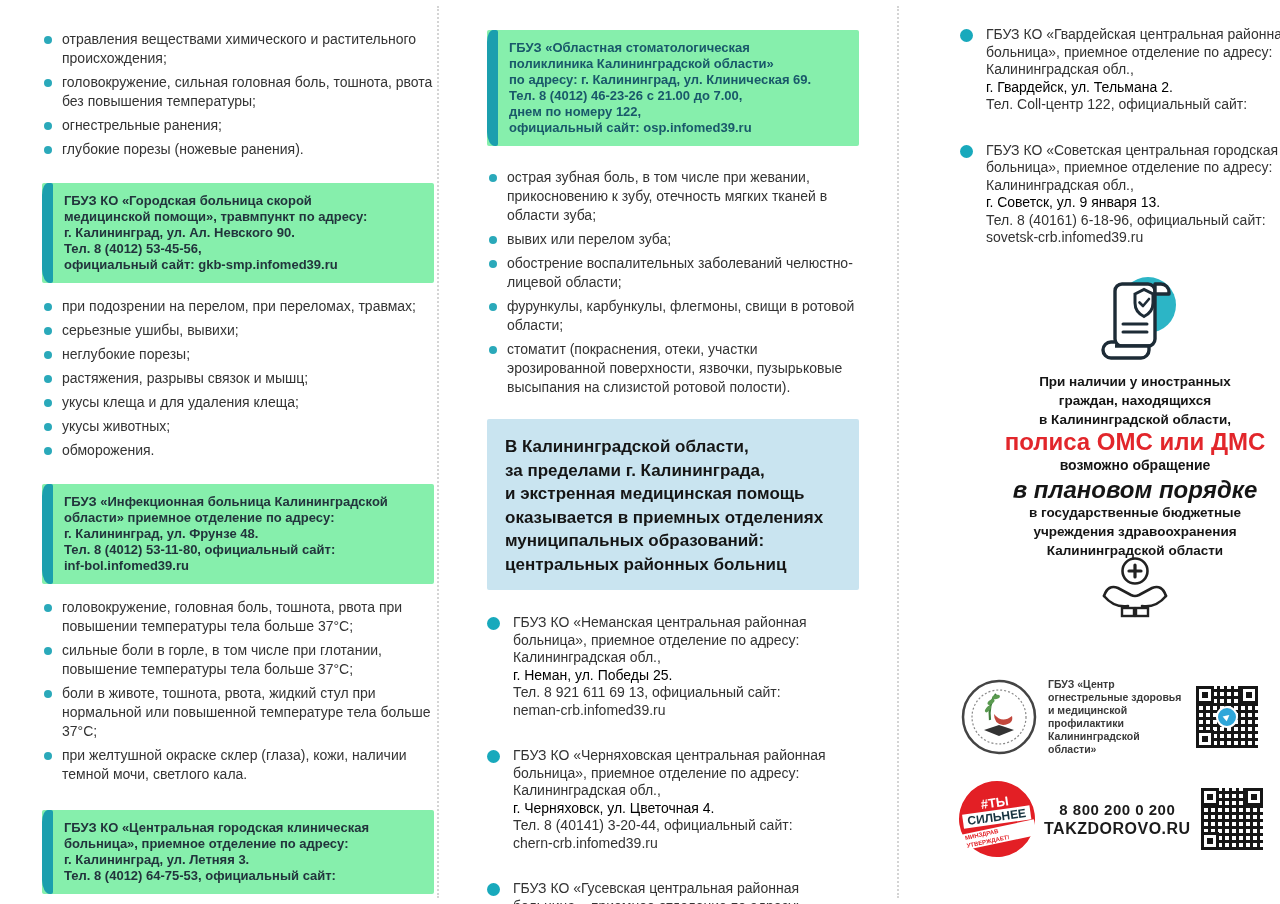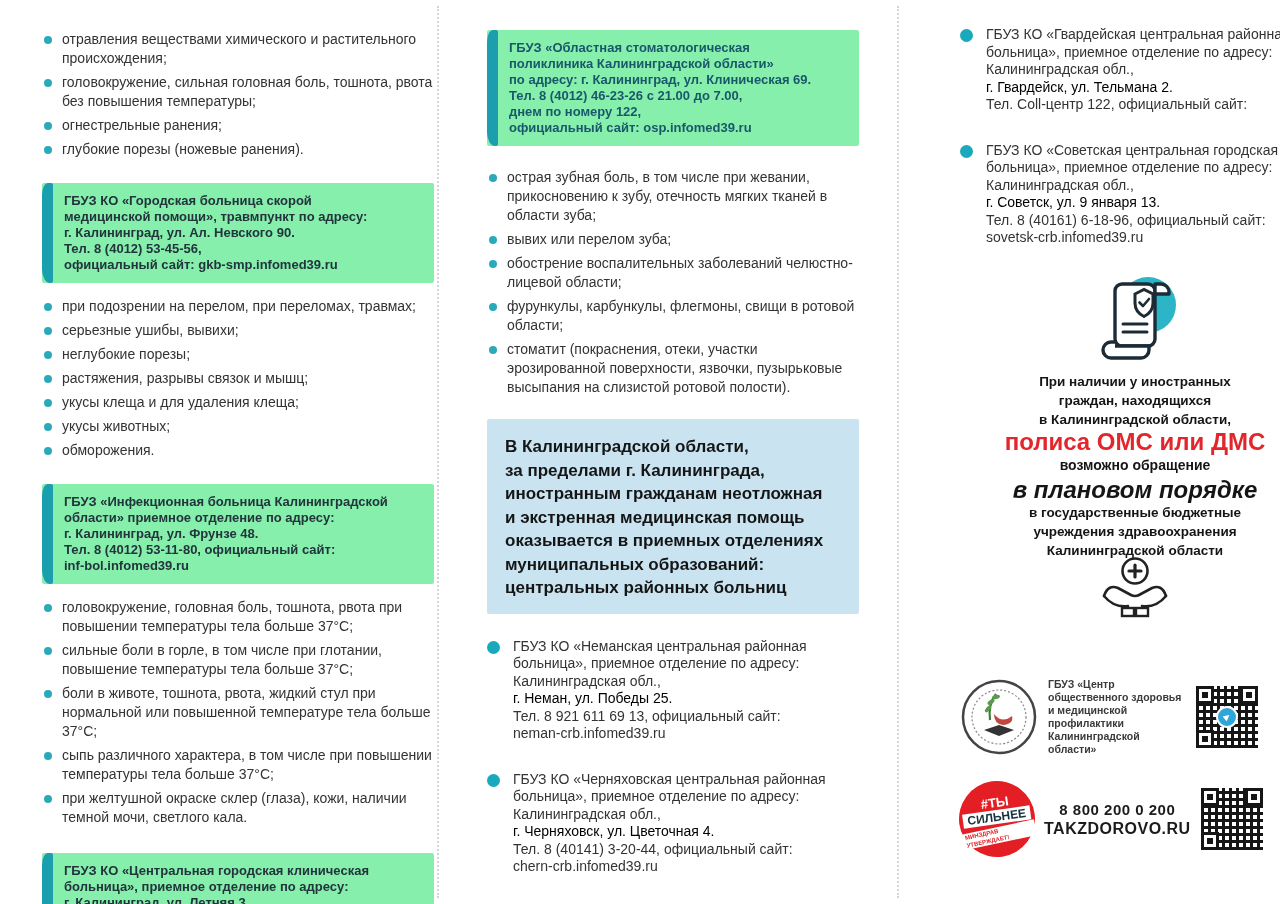--- a/index.html
+++ b/index.html
@@ -142,21 +142,20 @@
       <div class="ln">области» приемное отделение по адресу:</div>
       <div class="ln">г. Калининград, ул. Фрунзе 48.</div>
       <div class="ln">Тел. 8 (4012) 53-11-80, официальный сайт:</div>
       <div class="ln">inf-bol.infomed39.ru</div>
     </div>
 
     <ul class="blist mt14">
       <li><span class="dot"></span><span>головокружение, головная боль, тошнота, рвота при повышении температуры тела больше 37°С;</span></li>
       <li><span class="dot"></span><span>сильные боли в горле, в том числе при глотании, повышение температуры тела больше 37°С;</span></li>
       <li><span class="dot"></span><span>боли в животе, тошнота, рвота, жидкий стул при нормальной или повышенной температуре тела больше 37°С;</span></li>
-      <li><span class="dot"></span><span>сыпь различного характера, в том числе при повышении температуры тела больше 37°С;</span></li>
       <li><span class="dot"></span><span>при желтушной окраске склер (глаза), кожи, наличии темной мочи, светлого кала.</span></li>
     </ul>
 
     <div class="info-box mt26">
       <div class="ln">ГБУЗ КО «Центральная городская клиническая</div>
       <div class="ln">больница», приемное отделение по адресу:</div>
       <div class="ln">г. Калининград, ул. Летняя 3.</div>
       <div class="ln">Тел. 8 (4012) 64-75-53, официальный сайт:</div>
 
     </div>
@@ -178,21 +177,20 @@
       <li><span class="dot"></span><span>острая зубная боль, в том числе при жевании, прикосновению к зубу, отечность мягких тканей в области зуба;</span></li>
       <li><span class="dot"></span><span>вывих или перелом зуба;</span></li>
       <li><span class="dot"></span><span>обострение воспалительных заболеваний челюстно-лицевой области;</span></li>
       <li><span class="dot"></span><span>фурункулы, карбункулы, флегмоны, свищи в ротовой области;</span></li>
       <li><span class="dot"></span><span>стоматит (покраснения, отеки, участки эрозированной поверхности, язвочки, пузырьковые высыпания на слизистой ротовой полости).</span></li>
     </ul>
 
     <div class="big-box mt22">
       <div>В Калининградской области,</div>
       <div>за пределами г. Калининграда,</div>
-      <div>иностранным гражданам неотложная</div>
       <div>и экстренная медицинская помощь</div>
       <div>оказывается в приемных отделениях</div>
       <div>муниципальных образований:</div>
       <div>центральных районных больниц</div>
     </div>
 
     <div class="mt16">
       <div class="hosp">
         <span class="bigdot"></span>
         <div>ГБУЗ КО «Неманская центральная районная больница», приемное отделение по адресу: Калининградская обл.,</div>
@@ -273,21 +271,21 @@
       <svg class="seal" width="78" height="78" viewBox="0 0 78 78">
         <circle cx="39" cy="39" r="36" fill="#ffffff" stroke="#444" stroke-width="2.5"></circle>
         <circle cx="39" cy="39" r="27" fill="#ffffff" stroke="#888" stroke-width="1.2" stroke-dasharray="2 2"></circle>
         <path d="M30 42 Q28 26 36 16" fill="none" stroke="#3f7d3a" stroke-width="2.2"></path>
         <ellipse cx="31" cy="24" rx="4" ry="2" fill="#5a9a50" transform="rotate(-35 31 24)"></ellipse>
         <ellipse cx="36" cy="19" rx="4" ry="2" fill="#5a9a50" transform="rotate(-15 36 19)"></ellipse>
         <ellipse cx="28" cy="31" rx="4" ry="2" fill="#5a9a50" transform="rotate(-50 28 31)"></ellipse>
         <path d="M34 36 q8 10 18 2 q2 8 -9 9 q-9 -1 -9 -11 z" fill="#c2473c"></path>
         <path d="M24 52 L39 47 L54 52 L39 58 Z" fill="#333"></path>
       </svg>
-      <div class="seal-text">ГБУЗ «Центр общественного здоровья и медицинской профилактики Калининградской области»</div>
+      <div class="seal-text">ГБУЗ «Центр огнестрельные здоровья и медицинской профилактики Калининградской области»</div>
       <div class="qr">
         <div class="f tl"></div>
         <div class="f tr"></div>
         <div class="f bl"></div>
         <div class="tg"><span>▶</span></div>
       </div>
     </div>
 
     <div class="footrow" style="left:8px;top:782px;width:350px;">
       <div class="roundel">

